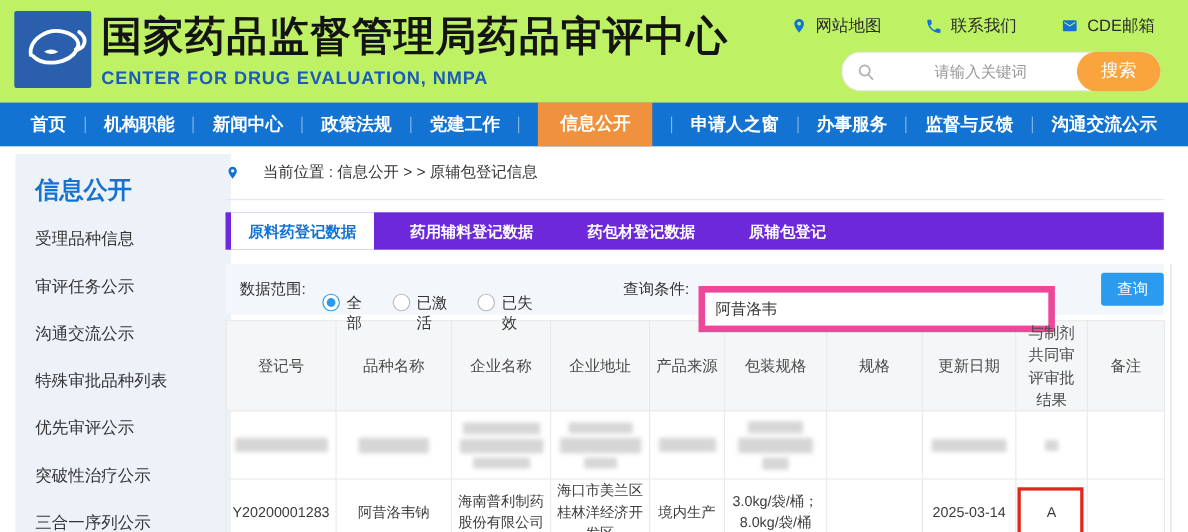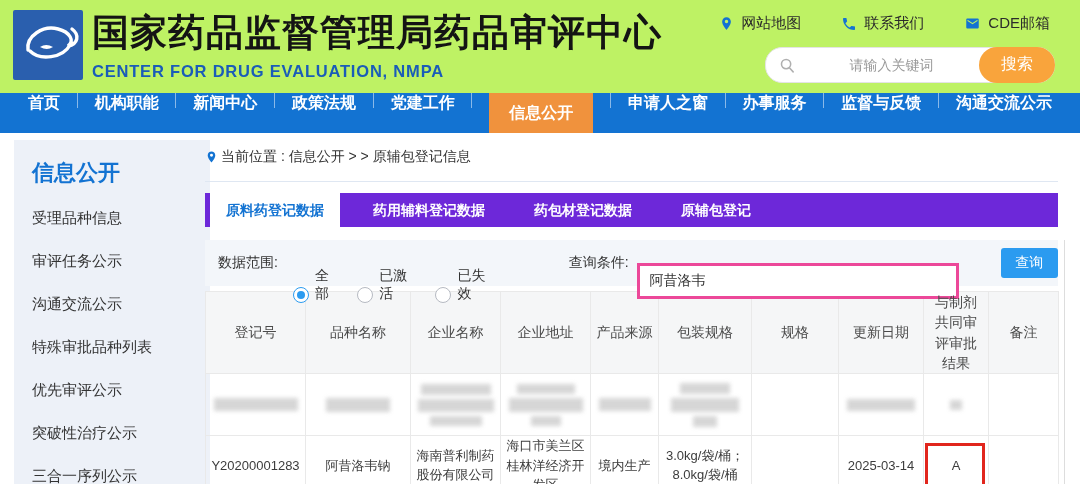--- a/index.html
+++ b/index.html
@@ -19,53 +19,53 @@
 
   .search-bar { position:absolute; top:47px; right:25px; width:288px; height:34px;
     border:1px solid #e4e4e4; border-radius:17px; background:#fff; display:flex; align-items:center; }
   .search-icon { margin:0 8px 0 13px; flex-shrink:0; }
   .search-input { border:none; outline:none; flex:1; min-width:0; font-size:14px; color:#333; background:transparent;text-align:center; }
   .search-input::placeholder { color:#9a9a9a; }
   .search-btn { width:76px; height:36px; margin:-1px -1px 0 0; border:none; border-radius:18px;
     background:#f9a43c; color:#fff; font-size:16px; cursor:pointer; flex-shrink:0;text-align:center; }
 
   
-  .nav { height:40px; background:#1373d2; display:flex; 
+  .nav { height:40px; background:#1373d2; display:flex; align-items:center;
     justify-content:space-between; padding:0 28px; }
   .nav-item { color:#fff; font-size:16px; font-weight:bold; cursor:pointer; white-space:nowrap; }
   .nav-item.active { background:#f0923d; height:40px; line-height:40px; padding:0 20px; }
   .nav-sep { width:1px; height:15px; background:rgba(255,255,255,0.5); }
 
   
   .sidebar { position:absolute; left:14px; top:140px; width:178px; height:344px;
     background:#edf1f8; padding:18px 0 0 18px; }
   .sidebar-title { font-size:22px; font-weight:bold; color:#1373d2; height:26px; }
   .sidebar-list { margin-top:12px; }
   .sidebar-item { font-size:15px; color:#333; height:43px; line-height:43px; cursor:pointer; white-space:nowrap; }
 
   
   .main { position:absolute; left:205px; top:148px; width:853px; }
-  .breadcrumb { display:flex; align-items:center; gap:3px; font-size:14px; color:#333;
+  .breadcrumb { display:flex; align-items:center; gap:21px; font-size:14px; color:#333;
     padding-bottom:15px; border-bottom:1px solid #dfe7f2; }
   .tabbar { margin-top:11px; height:34px; background:#6d28d9; display:flex; align-items:center; padding-left:5px; }
   .tab { height:34px; line-height:34px; padding:0 16px; margin-right:17px;
     font-size:14px; font-weight:bold; color:#fff; cursor:pointer; white-space:nowrap; }
   .tab.active { background:#fff; color:#1373d2; }
 
   .filterbar { margin-top:13px; height:46px; background:#f3f6fa; display:flex; align-items:center;
     font-size:14px; color:#333; }
   .f-label { margin-left:13px; white-space:nowrap; }
-  .radio-opt { display:flex; align-items:flex-end; gap:6px; margin-left:15px; cursor:pointer;margin-top:44px; }
+  .radio-opt { display:flex; align-items:flex-start; gap:6px; margin-left:15px; cursor:pointer;margin-top:44px; }
   .radio { width:14px; height:14px; border-radius:50%; border:1px solid #b6bac2; background:#fff;
     display:inline-block; position:relative; flex-shrink:0; }
   .radio.checked { border-color:#2b9bf0; }
   .radio.checked::after { content:''; position:absolute; left:3px; top:3px; width:8px; height:8px;
     border-radius:50%; background:#2b9bf0; }
   .q-label { margin-left:70px; white-space:nowrap; }
-  .q-input { margin-left:8px; width:300px; height:30px; border:3px solid #ec4899; background:#fff;
+  .q-input { margin-left:8px; width:300px; height:30px; border:6px solid #ec4899; background:#fff;
     font-size:14px; color:#333; padding:0 10px; outline:none;
     font-family:"Liberation Sans","DejaVu Sans",sans-serif;margin-top:36px; }
   .q-btn { margin-left:42px; width:58px; height:30px; background:#2b9bf0; color:#fff; border:none;
     border-radius:3px; font-size:14px; cursor:pointer; }
 
   
   .table-wrap { margin-top:5px; }
   table { border-collapse:collapse; table-layout:fixed; width:853px; font-size:13px; color:#3c3c3c; }
   th, td { border:1px solid #e9e9e9; text-align:center; vertical-align:middle;
     padding:0 5px; word-break:break-all; line-height:1.5; }

